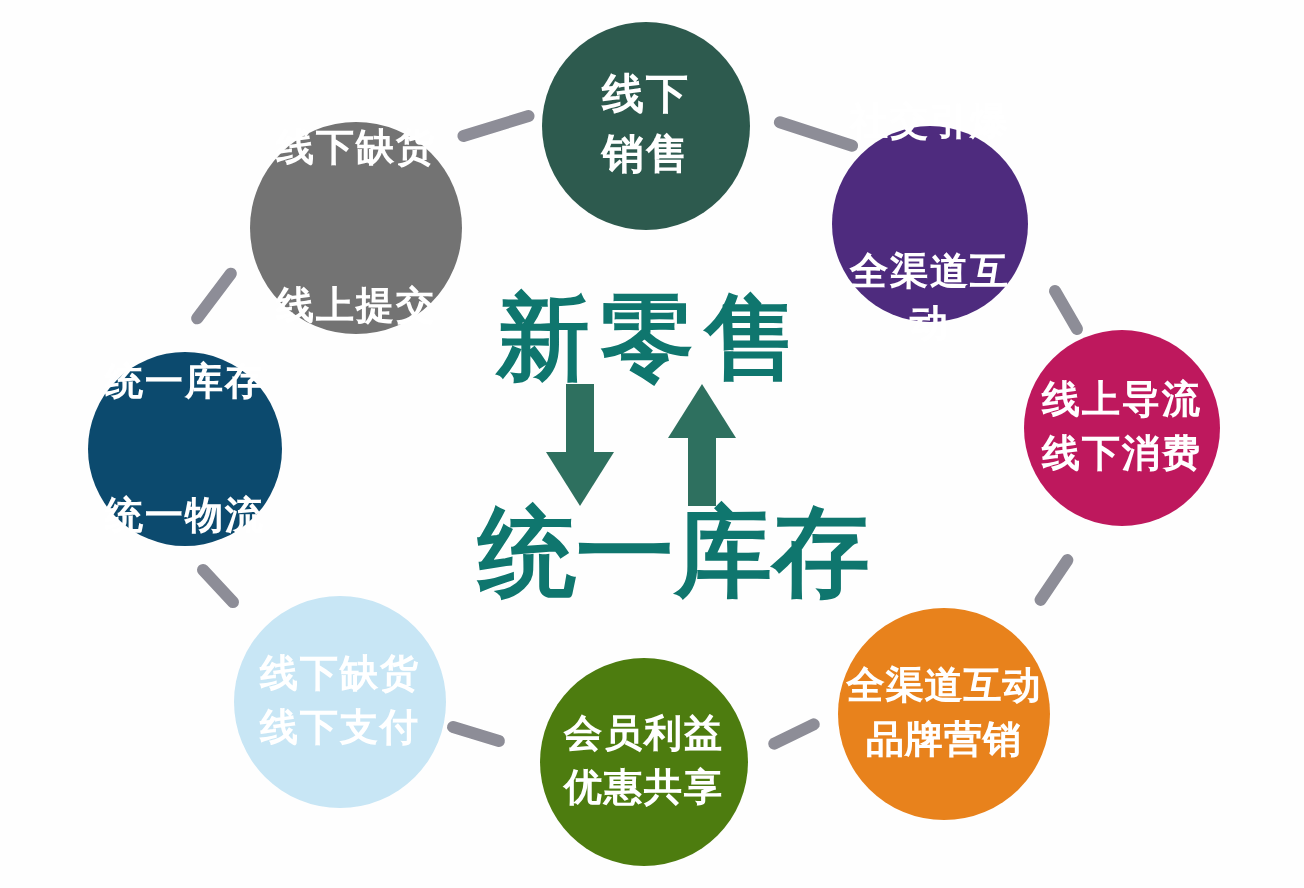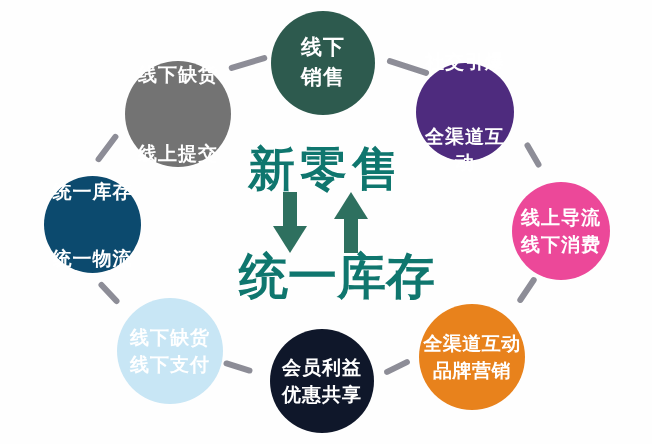--- a/index.html
+++ b/index.html
@@ -23,23 +23,23 @@
     justify-content:center;
     color:#ffffff;
     font-weight:bold;
     text-align:center;
     line-height:1.42;
     letter-spacing:1px;
     font-size:19px;
   }
   .n0 { left:271px; top:11px;  width:104px; height:104px; background:#2d5a4e; font-size:21px; }
   .n1 { left:416px; top:63px;  width:98px;  height:98px;  background:#4e2b7e;gap:48px; }
-  .n2 { left:512px; top:182px; width:98px;  height:98px;  background:#ec4899; }
+  .n2 { left:512px; top:165px; width:98px;  height:98px;  background:#be185d; }
   .n3 { left:419px; top:304px; width:106px; height:106px; background:#e8821c; letter-spacing:0.5px; }
-  .n4 { left:270px; top:329px; width:104px; height:104px; background:#0f172a; }
+  .n4 { left:270px; top:329px; width:104px; height:104px; background:#4d7c0f; }
   .n5 { left:117px; top:298px; width:106px; height:106px; background:#c8e6f5; }
   .n6 { left:44px;  top:176px; width:97px;  height:97px;  background:#0c4a6e;gap:40px; }
   .n7 { left:125px; top:61px;  width:106px; height:106px; background:#737373;justify-content:space-between; }
   
   .dash {
     position:absolute;
     height:6px;
     border-radius:3px;
     background:#8d8d97;
   }

